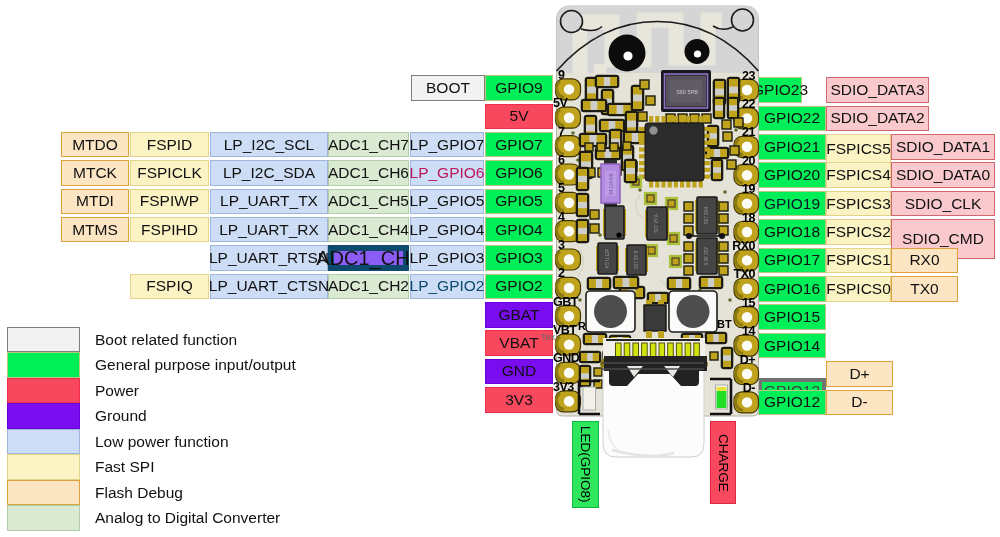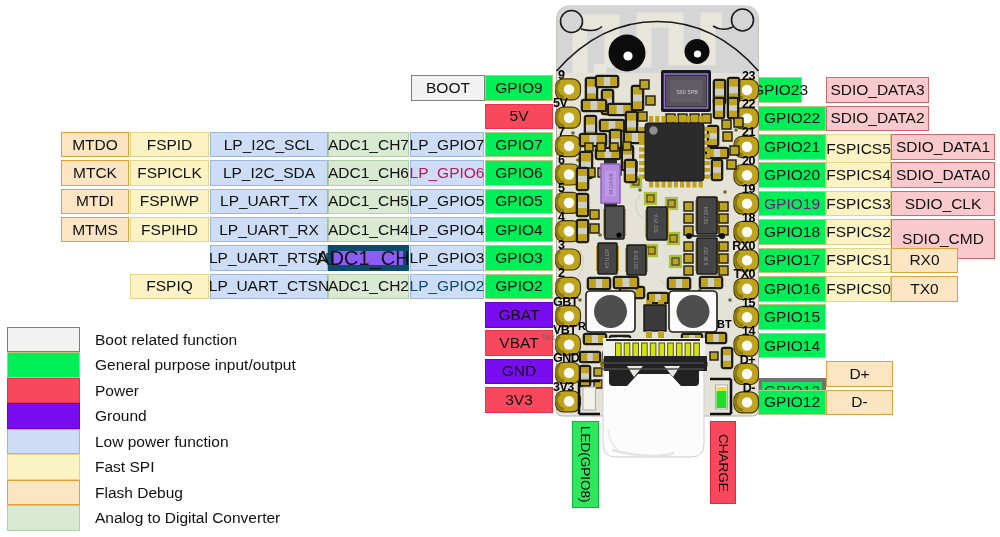--- a/index.html
+++ b/index.html
@@ -50,21 +50,21 @@
 <div style="position:absolute;left:758px;top:77.2px;width:44px;height:25.5px;background:#00ef59;border:1px solid #b9c97e;box-sizing:border-box;display:flex;align-items:center;justify-content:center;font-size:15.5px;color:#111;">GPIO23</div>
 <div style="position:absolute;left:826px;top:77.2px;width:103px;height:25.5px;background:#f9c9cd;border:1px solid #d2676e;box-sizing:border-box;display:flex;align-items:center;justify-content:center;font-size:15.5px;color:#111;">SDIO_DATA3</div>
 <div style="position:absolute;left:758px;top:105.6px;width:68px;height:25.5px;background:#00ef59;border:1px solid #b9c97e;box-sizing:border-box;display:flex;align-items:center;justify-content:center;font-size:15.5px;color:#111;">GPIO22</div>
 <div style="position:absolute;left:826px;top:105.6px;width:103px;height:25.5px;background:#f9c9cd;border:1px solid #d2676e;box-sizing:border-box;display:flex;align-items:center;justify-content:center;font-size:15.5px;color:#111;">SDIO_DATA2</div>
 <div style="position:absolute;left:758px;top:134.0px;width:68px;height:25.5px;background:#00ef59;border:1px solid #b9c97e;box-sizing:border-box;display:flex;align-items:center;justify-content:center;font-size:15.5px;color:#111;">GPIO21</div>
 <div style="position:absolute;left:826px;top:134.0px;width:65px;height:30px;background:#fbf3c4;border:1px solid #e3d48a;box-sizing:border-box;display:flex;align-items:center;justify-content:center;font-size:15.5px;color:#111;">FSPICS5</div>
 <div style="position:absolute;left:891px;top:134.0px;width:104px;height:25.5px;background:#f9c9cd;border:1px solid #d2676e;box-sizing:border-box;display:flex;align-items:center;justify-content:center;font-size:15.5px;color:#111;">SDIO_DATA1</div>
 <div style="position:absolute;left:758px;top:162.4px;width:68px;height:25.5px;background:#00ef59;border:1px solid #b9c97e;box-sizing:border-box;display:flex;align-items:center;justify-content:center;font-size:15.5px;color:#111;">GPIO20</div>
 <div style="position:absolute;left:826px;top:162.4px;width:65px;height:25.5px;background:#fbf3c4;border:1px solid #e3d48a;box-sizing:border-box;display:flex;align-items:center;justify-content:center;font-size:15.5px;color:#111;">FSPICS4</div>
 <div style="position:absolute;left:891px;top:162.4px;width:104px;height:25.5px;background:#f9c9cd;border:1px solid #d2676e;box-sizing:border-box;display:flex;align-items:center;justify-content:center;font-size:15.5px;color:#111;">SDIO_DATA0</div>
-<div style="position:absolute;left:758px;top:190.8px;width:68px;height:25.5px;background:#00ef59;border:1px solid #b9c97e;box-sizing:border-box;display:flex;align-items:center;justify-content:center;font-size:15.5px;color:#701a75;">GPIO19</div>
+<div style="position:absolute;left:758px;top:190.8px;width:68px;height:25.5px;background:#00ef59;border:1px solid #b9c97e;box-sizing:border-box;display:flex;align-items:center;justify-content:center;font-size:15.5px;color:#0f172a;">GPIO19</div>
 <div style="position:absolute;left:826px;top:190.8px;width:65px;height:25.5px;background:#fbf3c4;border:1px solid #e3d48a;box-sizing:border-box;display:flex;align-items:center;justify-content:center;font-size:15.5px;color:#111;">FSPICS3</div>
 <div style="position:absolute;left:891px;top:190.8px;width:104px;height:25.5px;background:#f9c9cd;border:1px solid #d2676e;box-sizing:border-box;display:flex;align-items:center;justify-content:center;font-size:15.5px;color:#111;">SDIO_CLK</div>
 <div style="position:absolute;left:758px;top:219.2px;width:68px;height:25.5px;background:#00ef59;border:1px solid #b9c97e;box-sizing:border-box;display:flex;align-items:center;justify-content:center;font-size:15.5px;color:#111;">GPIO18</div>
 <div style="position:absolute;left:826px;top:219.2px;width:65px;height:25.5px;background:#fbf3c4;border:1px solid #e3d48a;box-sizing:border-box;display:flex;align-items:center;justify-content:center;font-size:15.5px;color:#111;">FSPICS2</div>
 <div style="position:absolute;left:891px;top:219.2px;width:104px;height:40px;background:#f9c9cd;border:1px solid #d2676e;box-sizing:border-box;display:flex;align-items:center;justify-content:center;font-size:15.5px;color:#111;">SDIO_CMD</div>
 <div style="position:absolute;left:758px;top:247.6px;width:68px;height:25.5px;background:#00ef59;border:1px solid #b9c97e;box-sizing:border-box;display:flex;align-items:center;justify-content:center;font-size:15.5px;color:#111;">GPIO17</div>
 <div style="position:absolute;left:826px;top:247.6px;width:65px;height:25.5px;background:#fbf3c4;border:1px solid #e3d48a;box-sizing:border-box;display:flex;align-items:center;justify-content:center;font-size:15.5px;color:#111;">FSPICS1</div>
 <div style="position:absolute;left:891px;top:247.6px;width:67px;height:25.5px;background:#fbe5c2;border:1px solid #dfa13a;box-sizing:border-box;display:flex;align-items:center;justify-content:center;font-size:15.5px;color:#111;">RX0</div>
 <div style="position:absolute;left:758px;top:276.0px;width:68px;height:25.5px;background:#00ef59;border:1px solid #b9c97e;box-sizing:border-box;display:flex;align-items:center;justify-content:center;font-size:15.5px;color:#111;">GPIO16</div>
 <div style="position:absolute;left:826px;top:276.0px;width:65px;height:25.5px;background:#fbf3c4;border:1px solid #e3d48a;box-sizing:border-box;display:flex;align-items:center;justify-content:center;font-size:15.5px;color:#111;">FSPICS0</div>

